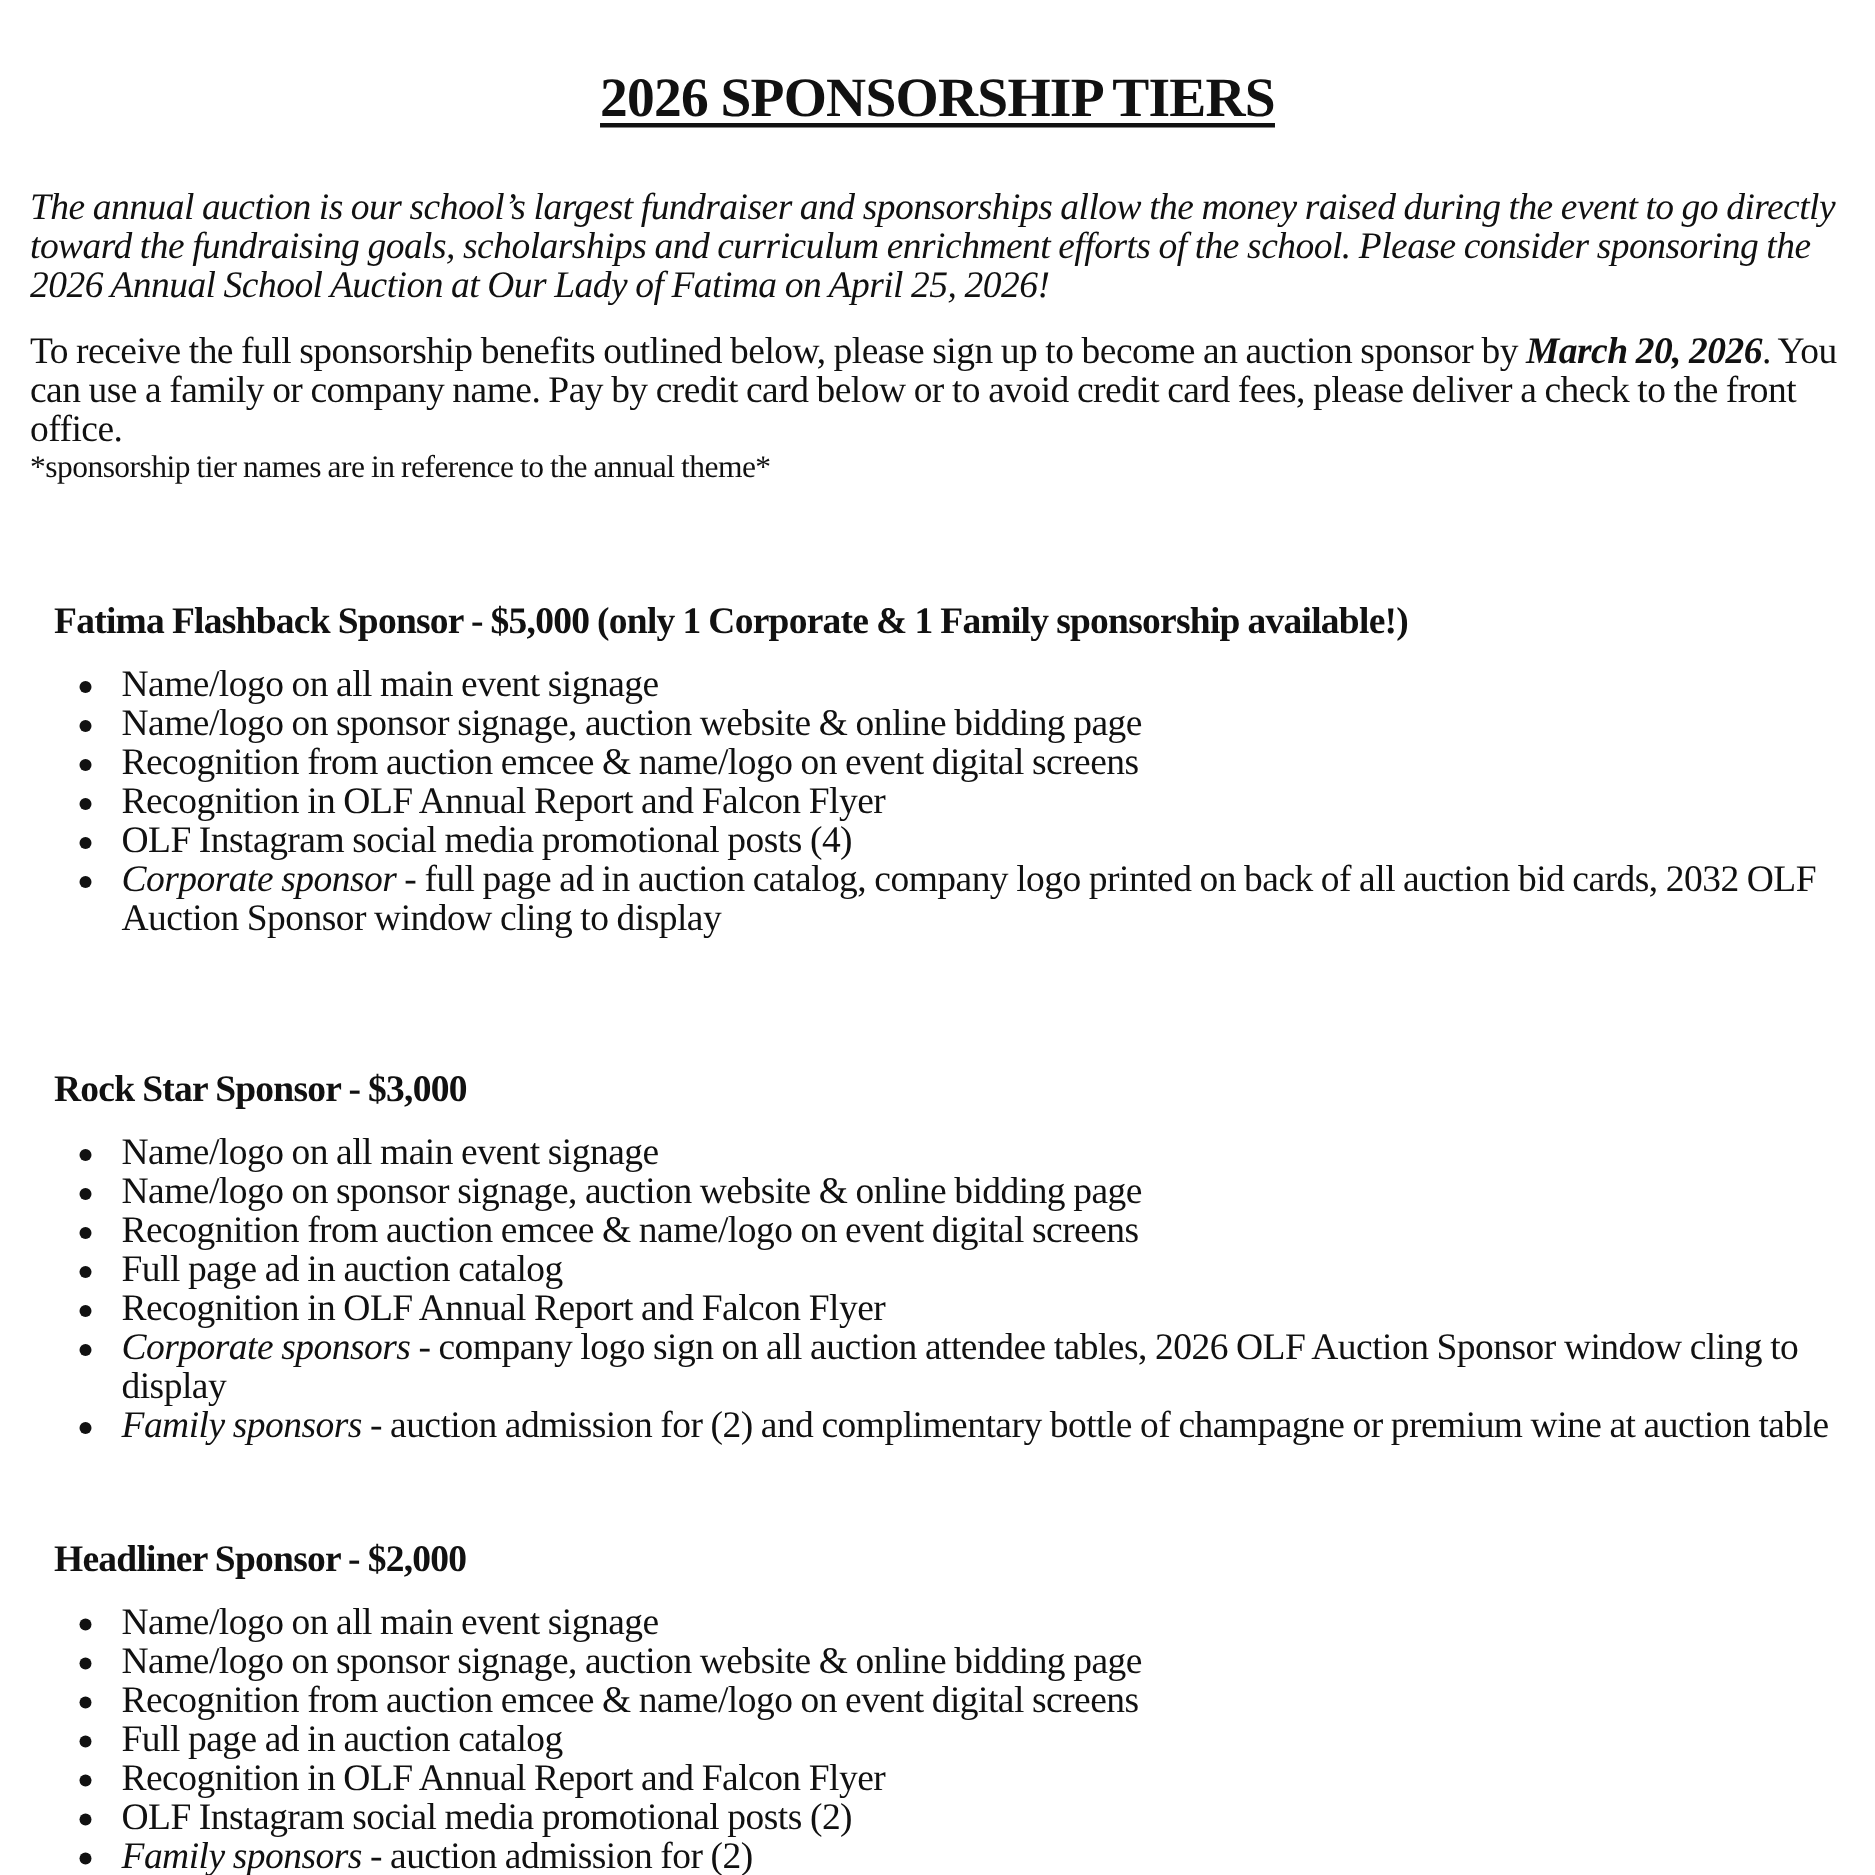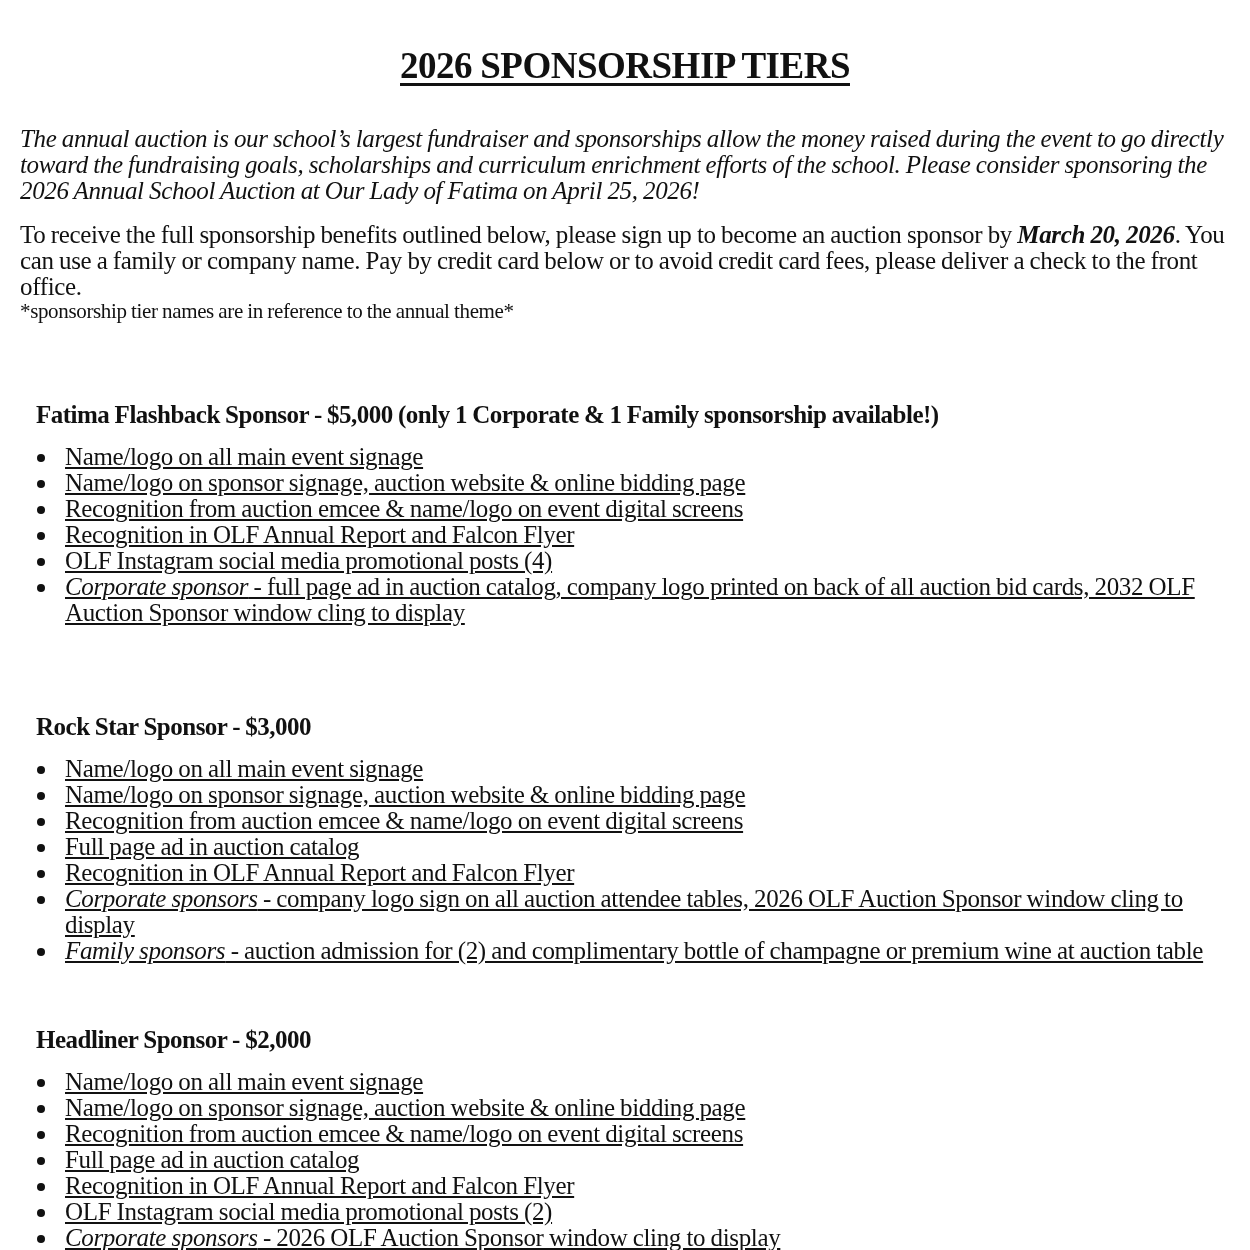--- a/index.html
+++ b/index.html
@@ -60,23 +60,22 @@
     .tier1 { top: 386px; }
     .tier2 { top: 698px; }
     .tier3 { top: 1011px; }
     .tier-heading {
       font-weight: bold;
       margin: 16px;
       letter-spacing: -0.5px;
     }
     ul.benefits {
       list-style: none;
-      margin: 0;
+      margin: 16px;
       padding: 0 0 0 45px;
-      text-decoration: underline;
     }
     ul.benefits li {
       position: relative;
     }
     ul.benefits li::before {
       content: "";
       position: absolute;
       left: -28px;
       top: 10px;
       width: 8px;
@@ -130,18 +129,17 @@
 
   <section class="tier tier3">
     <p class="tier-heading">Headliner Sponsor - $2,000</p>
     <ul class="benefits">
       <li><span class="lead-ital"></span><span>Name/logo on all main event signage</span></li>
       <li><span class="lead-ital"></span><span>Name/logo on sponsor signage, auction website &amp; online bidding page</span></li>
       <li><span class="lead-ital"></span><span>Recognition from auction emcee &amp; name/logo on event digital screens</span></li>
       <li><span class="lead-ital"></span><span>Full page ad in auction catalog</span></li>
       <li><span class="lead-ital"></span><span>Recognition in OLF Annual Report and Falcon Flyer</span></li>
       <li><span class="lead-ital"></span><span>OLF Instagram social media promotional posts (2)</span></li>
-      <li><span class="lead-ital">Corporate sponsors</span><span> - 2026 OLF Auction Sponsor window cling to display</span></li>
       <li><span class="lead-ital">Family sponsors</span><span> - auction admission for (2)</span></li>
     </ul>
   </section>
 
 </div>
 
 </body></html>

